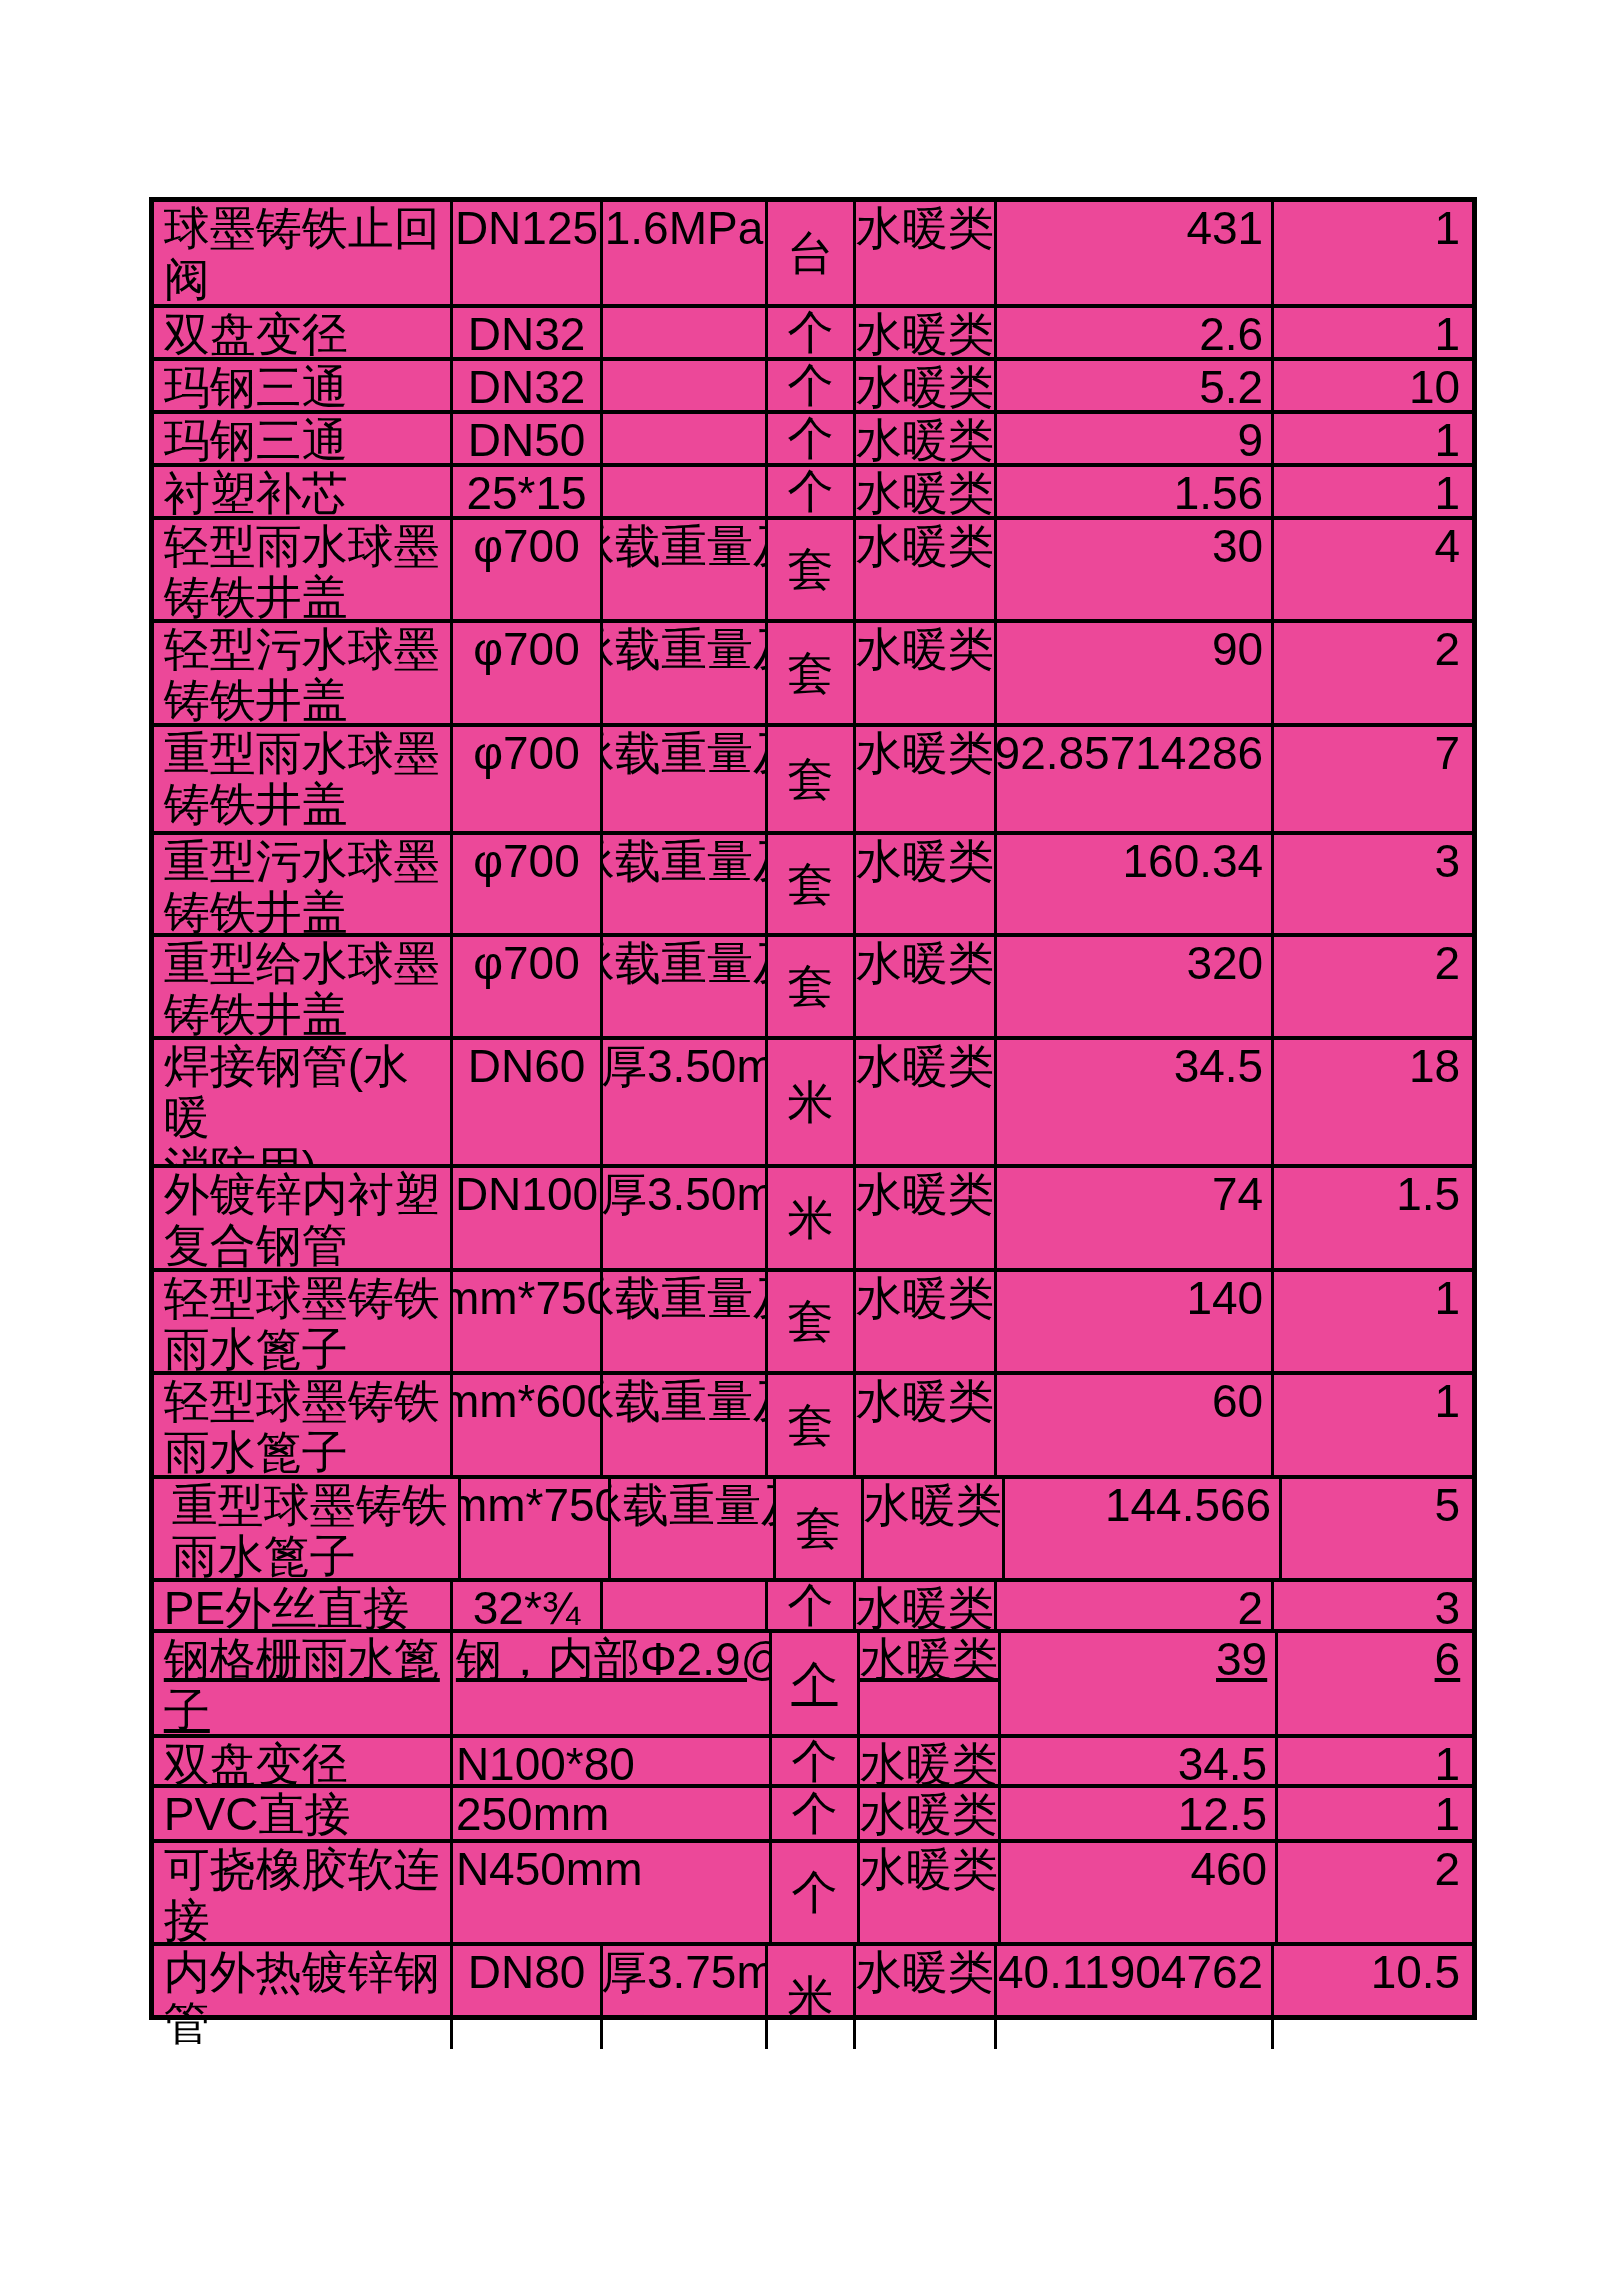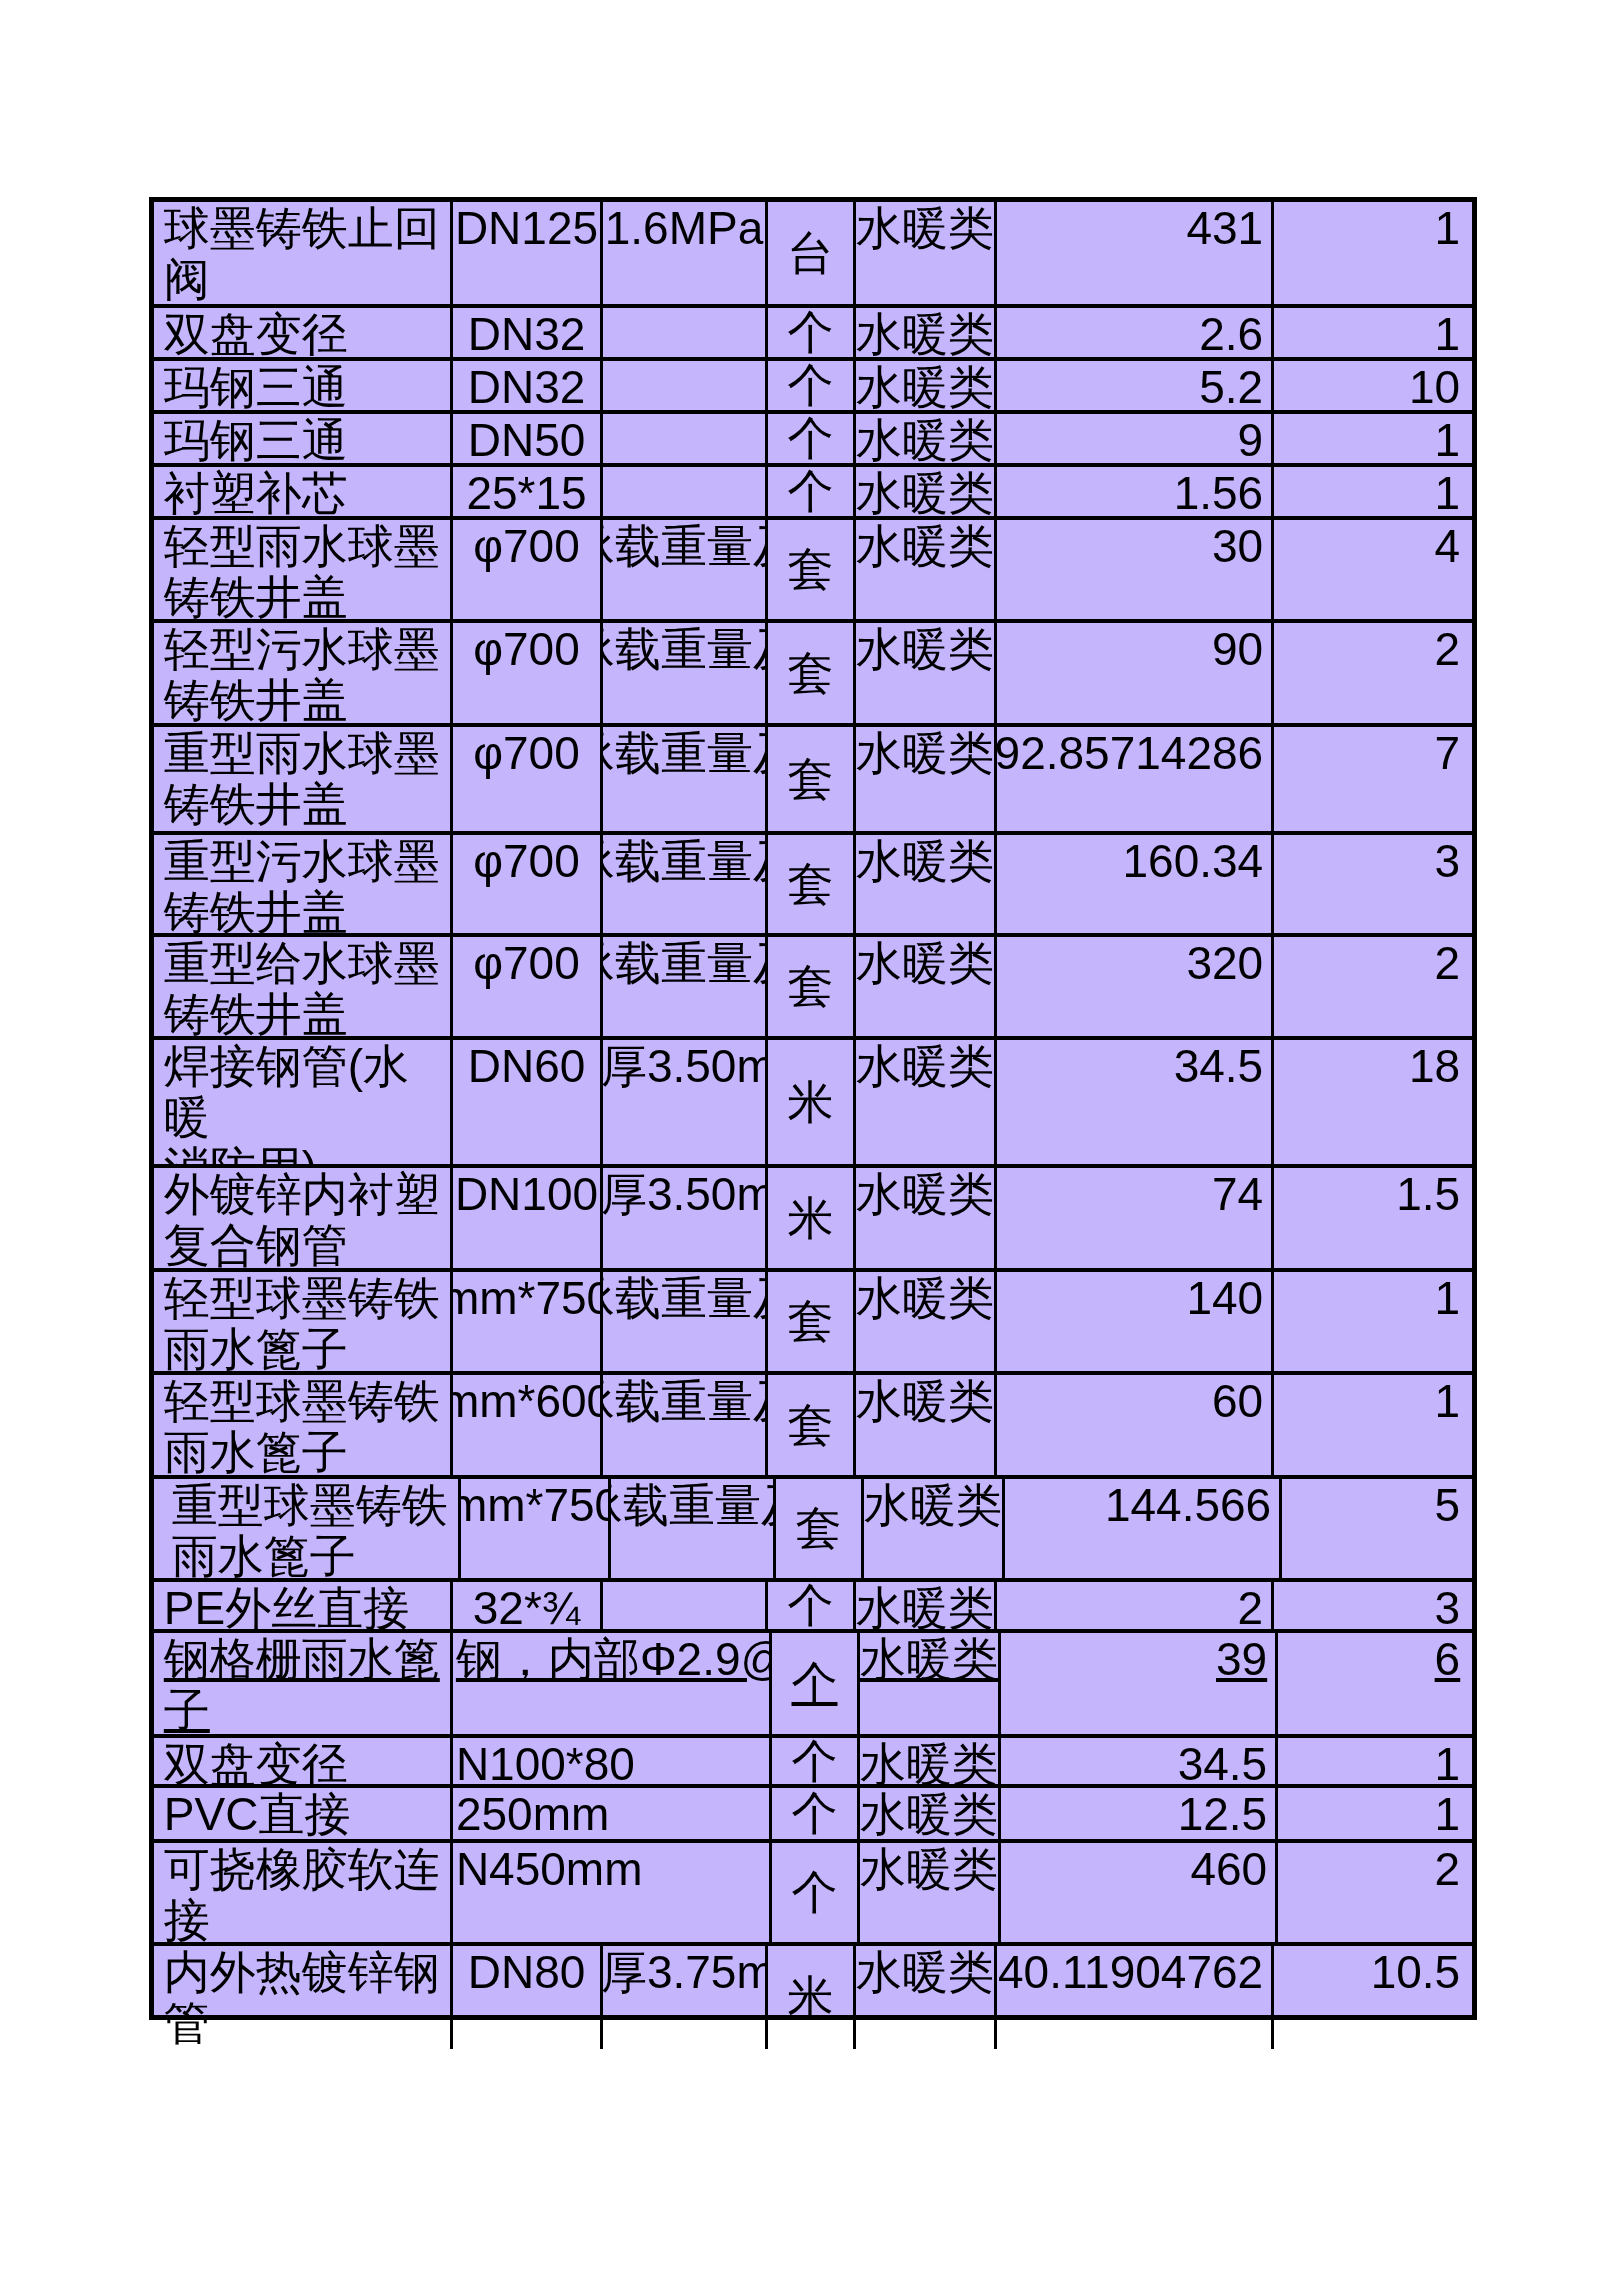--- a/index.html
+++ b/index.html
@@ -11,21 +11,21 @@
     color:#000;
     overflow:hidden;
   }
   .sheet-table{
     position:absolute;
     left:149px;top:197px;
     width:1328px;height:1823px;
     box-sizing:border-box;
     border:5.9px solid #000;
     display:flex;flex-direction:column;
-    background:#c4b5fd;
+    background:#ec4899;
   }
   .row{
     box-sizing:border-box;
     display:flex;
     border-bottom:4.9px solid #000;
     flex:0 0 auto;
   }
   .row:last-child{border-bottom:none;flex:1 1 auto;}
   .cell{
     box-sizing:border-box;

